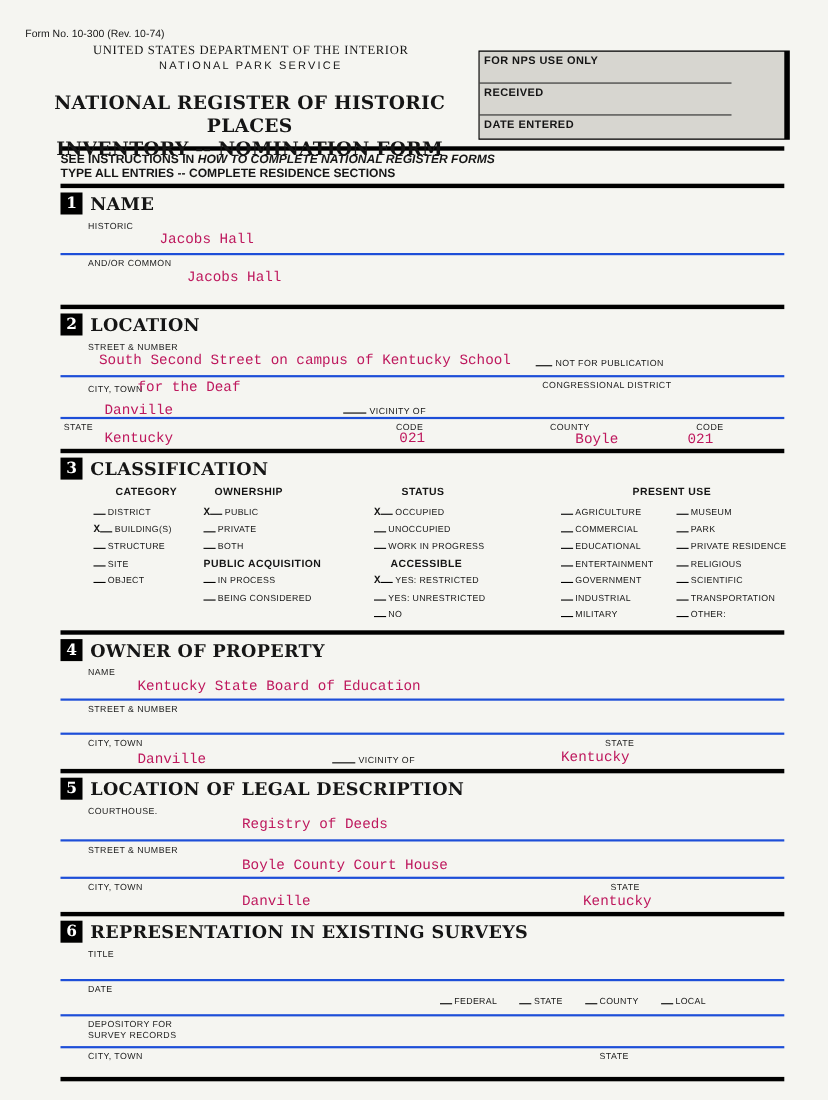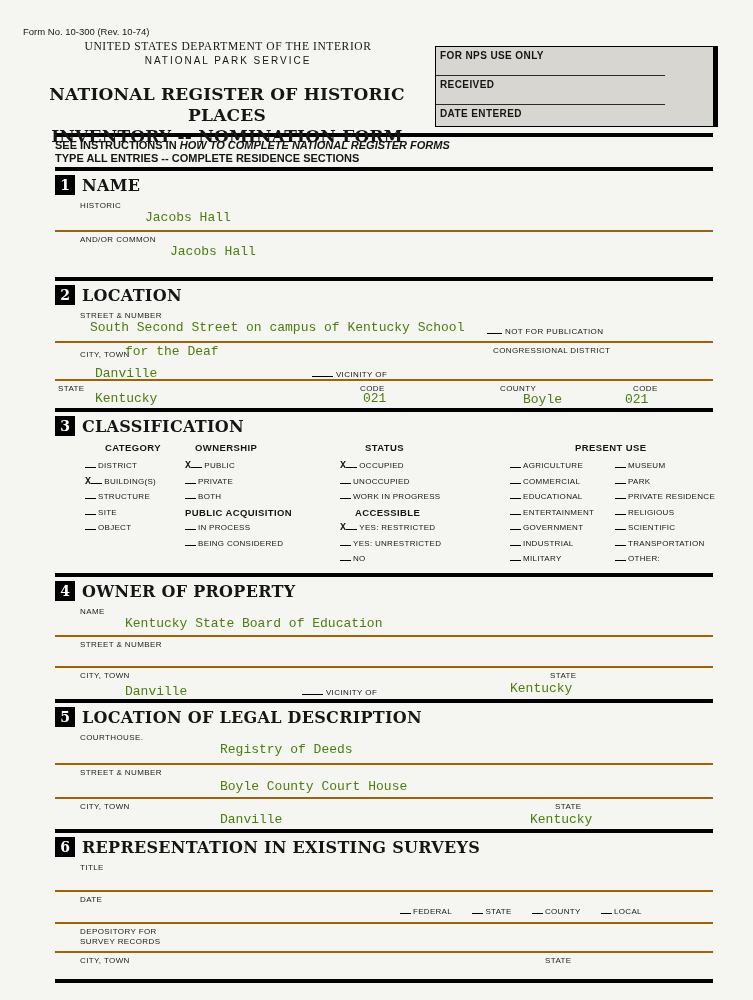--- a/index.html
+++ b/index.html
@@ -1,23 +1,23 @@
 <!DOCTYPE html>
 <html><head>
 <meta charset="utf-8">
 <style>
   html,body{margin:0;padding:0}
   body{width:753px;height:1000px;background:#f5f5f1;font-family:"Liberation Sans",sans-serif;color:#151515;overflow:hidden}
   .page{position:relative;width:753px;height:1000px}
-  .typed{font-family:"Liberation Mono","DejaVu Sans Mono",monospace;font-size:13px;color:#4d7c0f;white-space:nowrap}
+  .typed{font-family:"Liberation Mono","DejaVu Sans Mono",monospace;font-size:13px;color:#be185d;white-space:nowrap}
   .flabel{font-size:8px;letter-spacing:.4px;color:#1a1a1a;padding:3px 0 0 25px}
   .flabel.nopad{padding:0}
 
   .thickbar{margin-left:55px;width:658px;height:4px;background:#000}
-  .row{margin-left:55px;width:658px;position:relative;border-bottom:2px solid #a16207}
+  .row{margin-left:55px;width:658px;position:relative;border-bottom:2px solid #1d4ed8}
   .row.nob{border-bottom:none}
 
   
   .hdr{position:relative;height:133px}
   .form-no{position:absolute;left:23px;top:26px;font-size:9.5px}
   .dept-block{position:absolute;left:58px;top:40px;width:340px;text-align:center}
   .dept{font-family:Liberation Serif, serif;font-size:11.5px;letter-spacing:.6px}
   .agency{font-size:10px;letter-spacing:2px;margin-top:3px}
   .main-title{position:absolute;left:23px;top:84px;width:408px;text-align:center;font-family:"DejaVu Serif",serif;font-weight:bold;font-size:17px;line-height:21px;letter-spacing:.2px}
   .nps-box{position:absolute;left:435px;top:46px;width:277px;height:79px;background:#d7d6d0;border:1.5px solid #000;border-right:5px solid #000}

